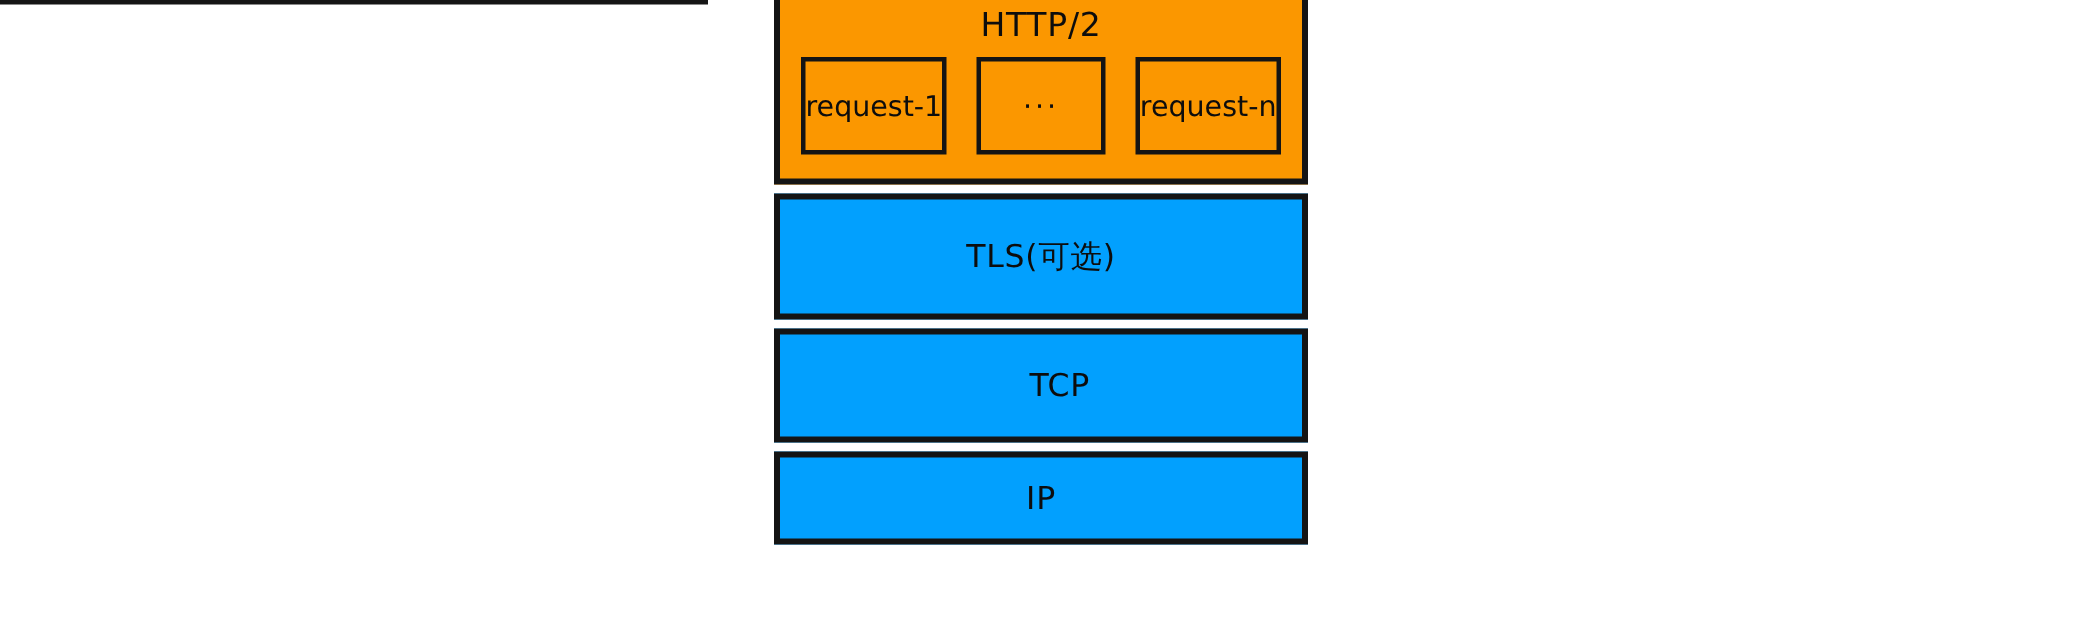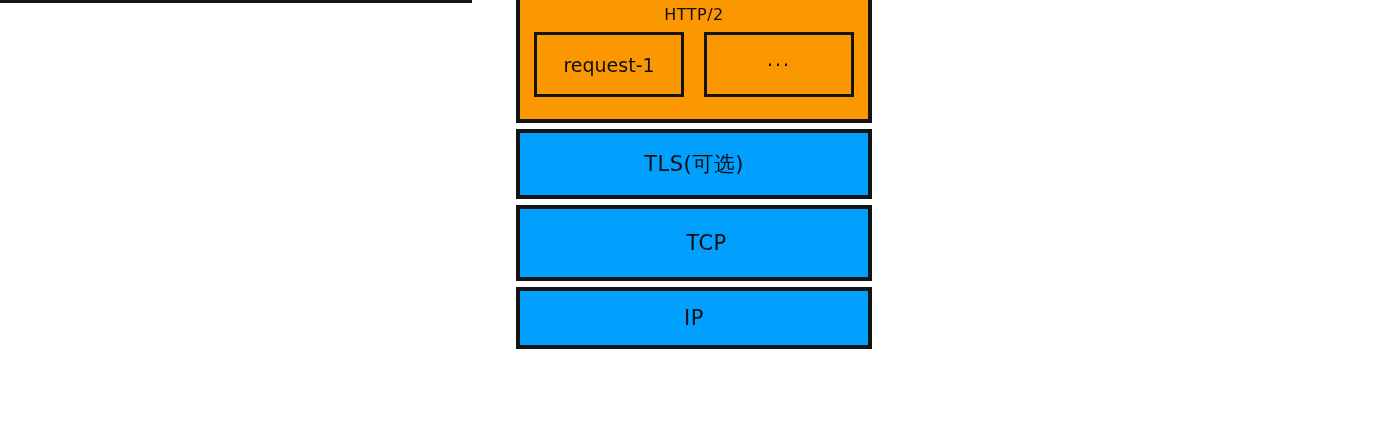--- a/index.html
+++ b/index.html
@@ -54,21 +54,21 @@
   .blue   { background: #02a0fe; }
 
   
   #layer-http2 {
     height: 127px;
     flex-direction: column;
     justify-content: flex-start;
     padding-top: 7px;
   }
   #http2-title {
-    font-size: 16px;
+    font-size: 22px;
     margin-bottom: 9px;
   }
   #request-row {
     display: flex;
     gap: 20px;
     padding: 0 14px;
     width: 100%;
     box-sizing: border-box;
     justify-content: space-between;
   }
@@ -87,41 +87,44 @@
     color: #0d0d0d;
     white-space: nowrap;
   }
   .ellipsis-label {
     font-size: 19px;
     letter-spacing: 2px;
   }
 
   
   #layer-binary { height: 77px;  margin-top: 6px; }
-  #layer-tls    { height: 70px;  margin-top: 6px; }
+  #layer-tls    { height: 84px;  margin-top: 6px; }
   #layer-tcp    { height: 76px;  margin-top: 6px; padding-left: 25px; }
   #layer-ip     { height: 62px;  margin-top: 6px; }
 </style>
 </head>
 <body>
 
 <div id="top-rule"></div>
 
 <div id="stack">
 
   <div id="layer-http2" class="layer orange">
     <div id="http2-title" class="layer-label">HTTP/2</div>
 
     <div id="request-row">
       <div class="request-box">
         <span class="request-label">request-1</span>
       </div>
       <div class="request-box">
         <span class="request-label ellipsis-label">···</span>
       </div>
+      <div class="request-box">
+        <span class="request-label">request-n</span>
+      </div>
     </div>
   </div>
 
 
   <div id="layer-tls" class="layer blue">
     <span class="layer-label">TLS(可选)</span>
   </div>
 
   <div id="layer-tcp" class="layer blue">
     <span class="layer-label">TCP</span>

